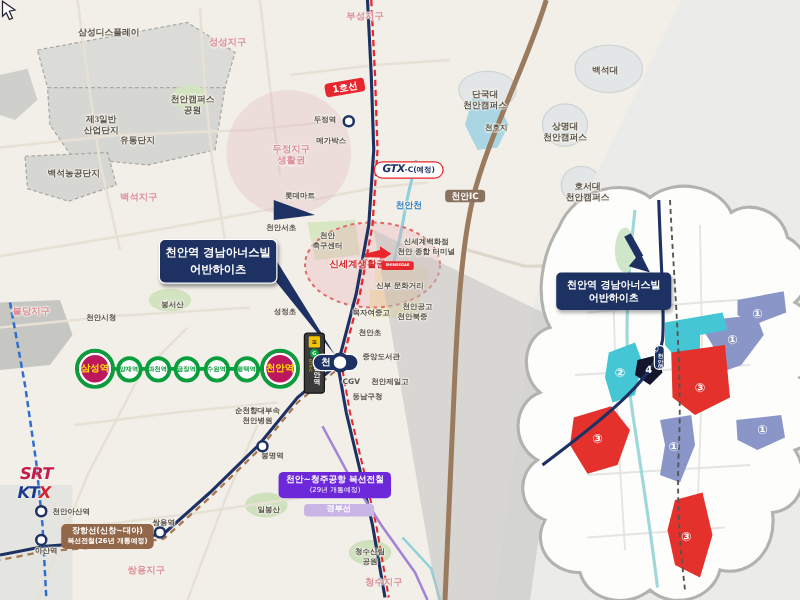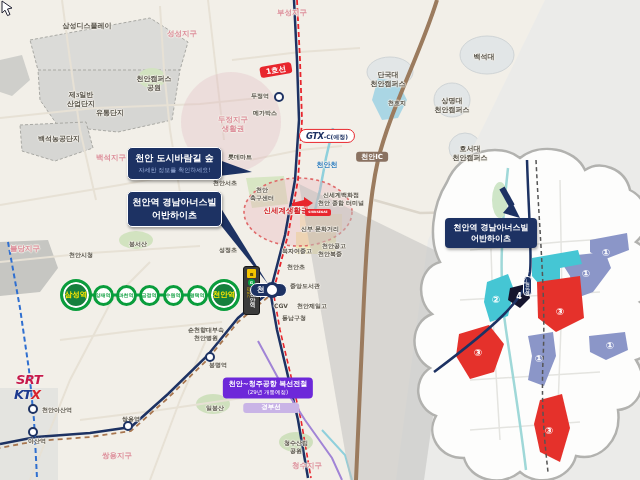--- a/index.html
+++ b/index.html
@@ -26,21 +26,21 @@
   .bd-gtxc{background:#fff;border:1.5px solid #e8262d;border-radius:8px;padding:1px 6px;
     color:#1d3263;font-size:6px;}
   .bd-gtxc .g{font-style:italic;font-size:8.5px;font-weight:900;letter-spacing:-.5px;}
   .gtx-head{position:absolute;transform:translate(-50%,-50%);background:#00a23f;color:#fff;
     font-weight:bold;font-size:8.5px;padding:2px 10px;border-radius:9px;box-shadow:0 0 0 1.5px #fff;}
   .gtx-st{position:absolute;border-radius:50%;background:#fff;border:3px solid #0a9d3c;
     display:flex;align-items:center;justify-content:center;font-weight:bold;
     box-sizing:border-box;text-align:center;}
   .gtx-st.minor{width:21px;height:21px;font-size:5px;color:#0a9d3c;}
   .gtx-st.major{width:32px;height:32px;font-size:7.5px;color:#ffe600;
-    background:#15803d;box-shadow:inset 0 0 0 2px #fff;}
+    background:#be185d;box-shadow:inset 0 0 0 2px #fff;}
   .callout{position:absolute;background:#1d3263;border:1.5px solid #fff;border-radius:5px;
     color:#fff;text-align:center;box-shadow:1px 2px 3px rgba(0,0,0,.35);padding:4px 2px;}
   .callout .t1{font-size:9px;font-weight:bold;}
   .callout .t2{font-size:6px;color:#9db1dd;margin-top:1px;}
   .station-pill{position:absolute;background:#1d3263;color:#fff;font-size:7.5px;font-weight:bold;
     border-radius:7px;padding:1px 6px;border:1px solid #fff;}
   .station-dot{position:absolute;background:#fff;border:3px solid #1d3263;border-radius:50%;
     width:9px;height:9px;box-sizing:content-box;}
   .signpost{position:absolute;left:243px;top:266px;width:15px;height:47px;background:#3b3b3b;
     border:1px solid #161616;border-radius:3px;display:flex;flex-direction:column;align-items:center;}
@@ -240,20 +240,21 @@
   <div class="station-dot" style="left:205px;top:352px;width:6px;height:6px;border-width:2px"></div>
   <div class="station-dot" style="left:123px;top:421px;width:6px;height:6px;border-width:2px"></div>
   <div class="station-dot" style="left:28px;top:427px;width:6px;height:6px;border-width:2px"></div>
   <div class="station-dot" style="left:28px;top:404px;width:6px;height:6px;border-width:2px"></div>
 
   <span class="badge bd-line1" style="left:276px;top:70px">1호선</span>
   <span class="badge bd-ic" style="left:372px;top:157px">천안IC</span>
   <span class="badge bd-gtxc" style="left:327px;top:136px"><span class="g">GTX</span><span>-C(예정)</span></span>
   <span class="badge bd-gyeongbu" style="left:271px;top:408px">경부선</span>
   <span class="badge bd-cheongju" style="left:268px;top:388px"><span>천안~청주공항 복선전철</span><br><span class="sub">(29년 개통예정)</span></span>
+  <span class="badge bd-janghang" style="left:86px;top:429px"><span>장항선(신창~대야)</span><br><span class="sub">복선전철(26년 개통예정)</span></span>
 
   <div id="gtx-row">
       <div class="gtx-st major" style="left: 60px; top: 279px;">삼성역</div>
       <div class="gtx-st minor" style="left: 92.5px; top: 284.5px;">양재역</div>
       <div class="gtx-st minor" style="left: 115.5px; top: 284.5px;">과천역</div>
       <div class="gtx-st minor" style="left: 138.5px; top: 284.5px;">금정역</div>
       <div class="gtx-st minor" style="left: 162.5px; top: 284.5px;">수원역</div>
       <div class="gtx-st minor" style="left: 186.5px; top: 284.5px;">평택역</div>
       <div class="gtx-st major" style="left: 208px; top: 279px;">천안역</div>
     </div>
@@ -263,24 +264,20 @@
     <div class="gdot">G</div>
     <div class="vt">
         <span class="y">GTX-C</span>
         <span class="w">천안역</span>
       </div>
   </div>
 
   <span class="station-pill" style="left:250px;top:283px">천안역</span>
   <div class="station-dot" style="left:264px;top:282px;width:10px;height:10px"></div>
 
-  <div class="callout" style="left:127px;top:147px;width:89px">
-    <div class="t1">천안 도시바람길 숲</div>
-    <div class="t2">자세한 정보를 확인하세요!</div>
-  </div>
   <svg class="cursor-ic" width="15" height="17" viewBox="0 0 15 17">
     <path d="M2,1 L12,8 L7.5,9 L10,14.5 L7.5,15.6 L5,10.2 L2,13 Z" fill="#fff" stroke="#223" stroke-width="1"></path>
   </svg>
   <div class="callout" style="left:127px;top:191px;width:89px">
     <div class="t1">천안역 경남아너스빌</div>
     <div class="t1">어반하이츠</div>
   </div>
 
   <span class="logo-srt">SRT</span>
   <span class="logo-ktx"><span>KT</span><span class="x">X</span></span>

